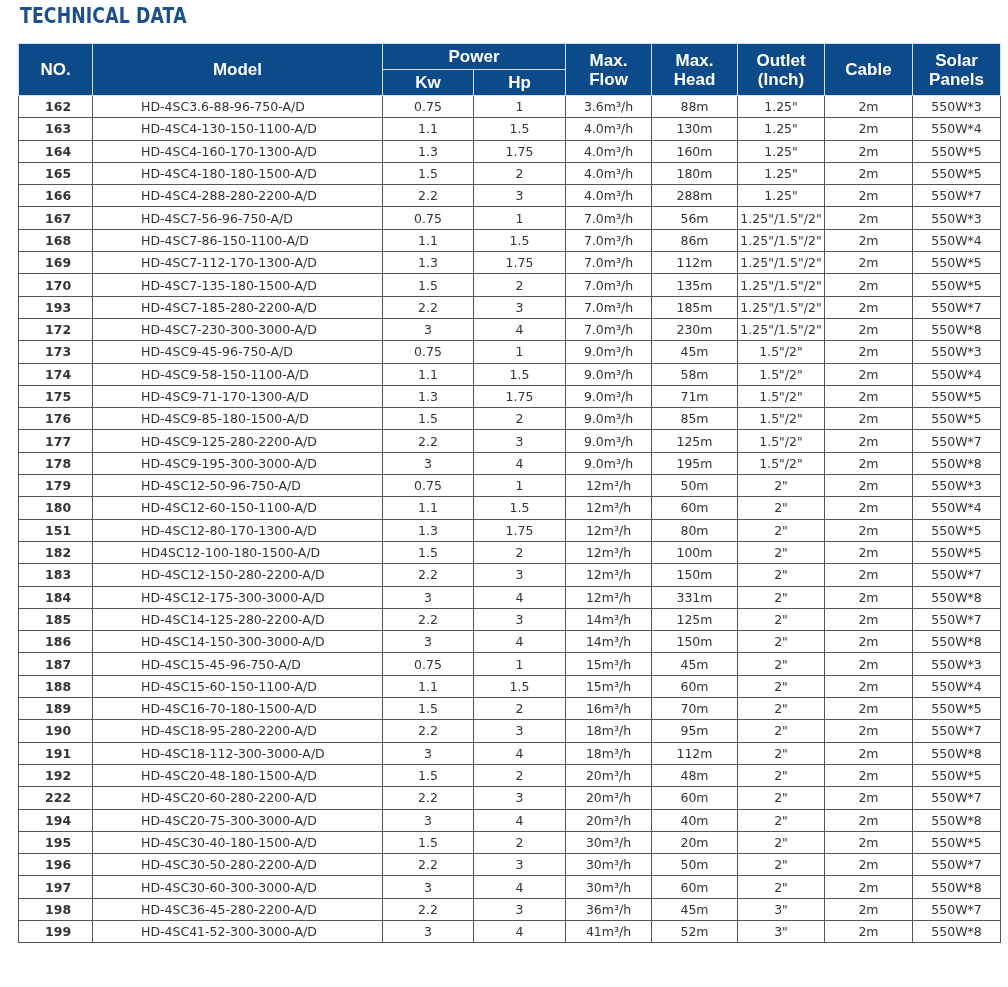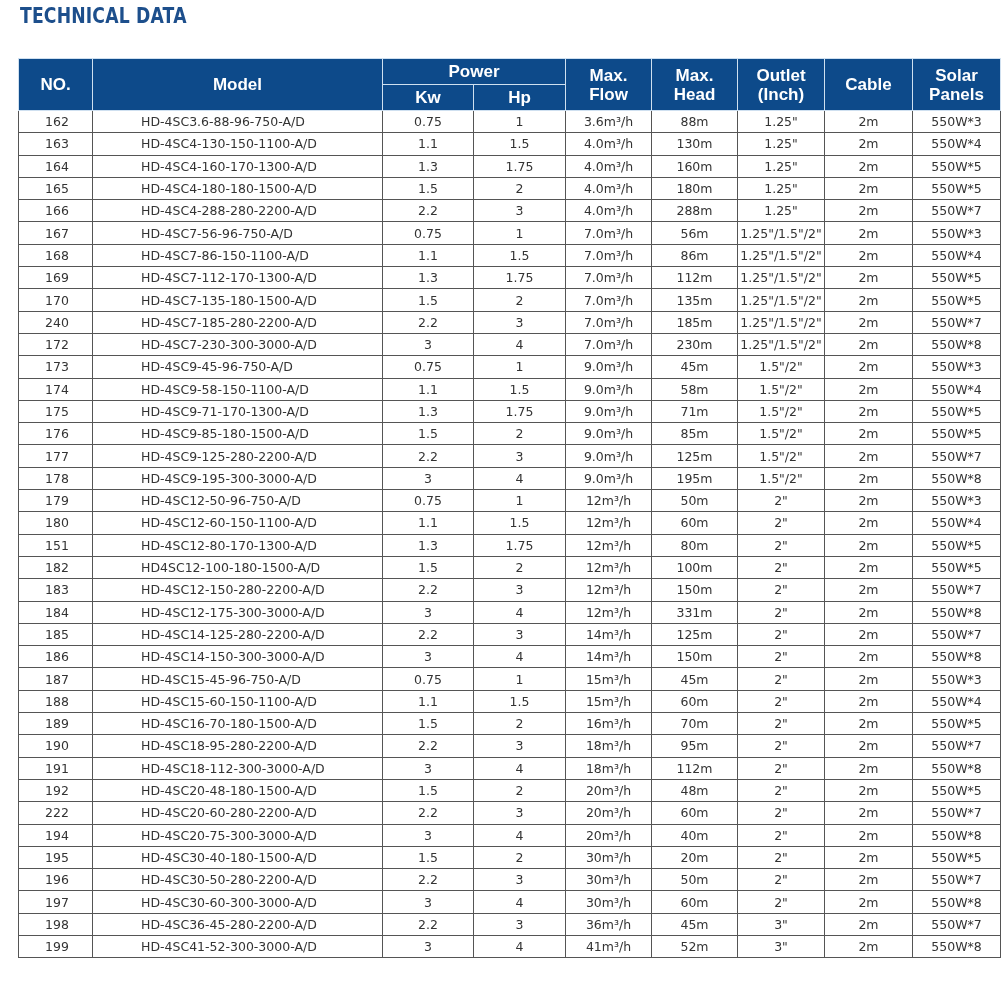--- a/index.html
+++ b/index.html
@@ -4,40 +4,40 @@
 <style>
   html, body { margin: 0; padding: 0; background: #ffffff; }
   body { width: 1008px; height: 987px; position: relative; overflow: hidden; font-family: "DejaVu Sans", sans-serif; }
   .title {
     position: absolute; left: 20px; top: 4px;
     font-family: "DejaVu Sans", sans-serif; font-weight: bold;
     font-size: 21px; color: #1d4f8c; letter-spacing: 0.2px;
     transform: scaleX(0.82); transform-origin: left top;
   }
   table.spec {
-    position: absolute; left: 18px; top: 58px;
+    position: absolute; left: 18px; top: 43px;
     border-collapse: collapse; table-layout: fixed;
     width: 982px;
   }
   table.spec th {
     background: #0d4a8a; color: #ffffff;
     font-family: "Liberation Sans", sans-serif; font-weight: bold;
     font-size: 17px; line-height: 19px;
     border: 1.5px solid #cfe0f0; text-align: center; padding: 0;
   }
   table.spec th.top { height: 25px; }
   table.spec th.sub { height: 25px; }
   table.spec td {
     font-family: "DejaVu Sans", sans-serif; font-size: 12.5px;
     color: #333333; text-align: center;
     border: 1px solid #555555; height: 21.3px; padding: 0;
     white-space: nowrap;
   }
   table.spec td.model { text-align: left; padding-left: 48px; margin-left: 31px; }
-  table.spec td.no { text-align: left; padding-left: 26px; }
+  table.spec td.no { text-align: left; padding-left: 26px; font-weight: bold; }
 </style>
 </head>
 <body>
 
 <div class="title">TECHNICAL DATA</div>
 
 <table class="spec">
   <colgroup>
     <col style="width:74px">
     <col style="width:290px">
@@ -171,21 +171,21 @@
         <td class="model">HD-4SC7-135-180-1500-A/D</td>
         <td>1.5</td>
         <td>2</td>
         <td>7.0m³/h</td>
         <td>135m</td>
         <td>1.25"/1.5"/2"</td>
         <td>2m</td>
         <td>550W*5</td>
       </tr>
       <tr>
-        <td class="no">240</td>
+        <td class="no">193</td>
         <td class="model">HD-4SC7-185-280-2200-A/D</td>
         <td>2.2</td>
         <td>3</td>
         <td>7.0m³/h</td>
         <td>185m</td>
         <td>1.25"/1.5"/2"</td>
         <td>2m</td>
         <td>550W*7</td>
       </tr>
       <tr>

